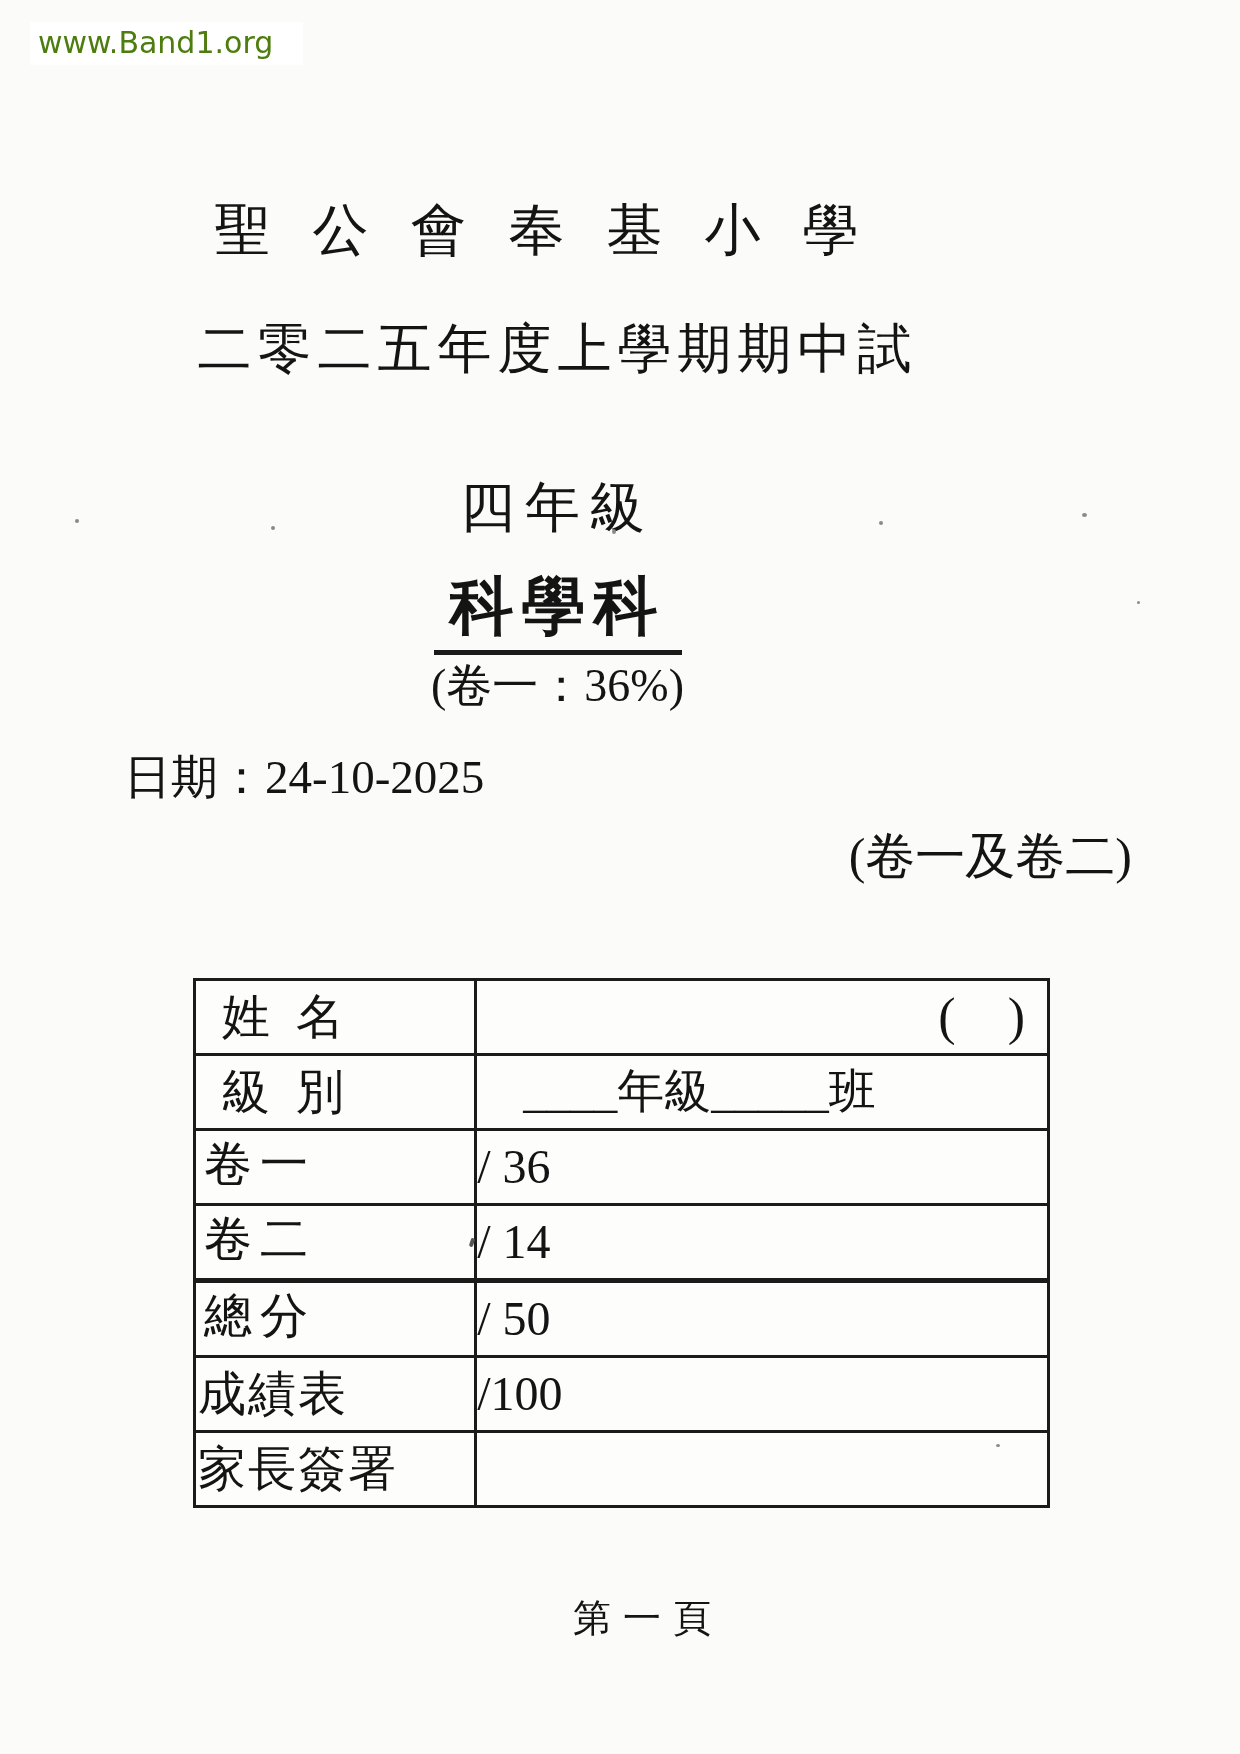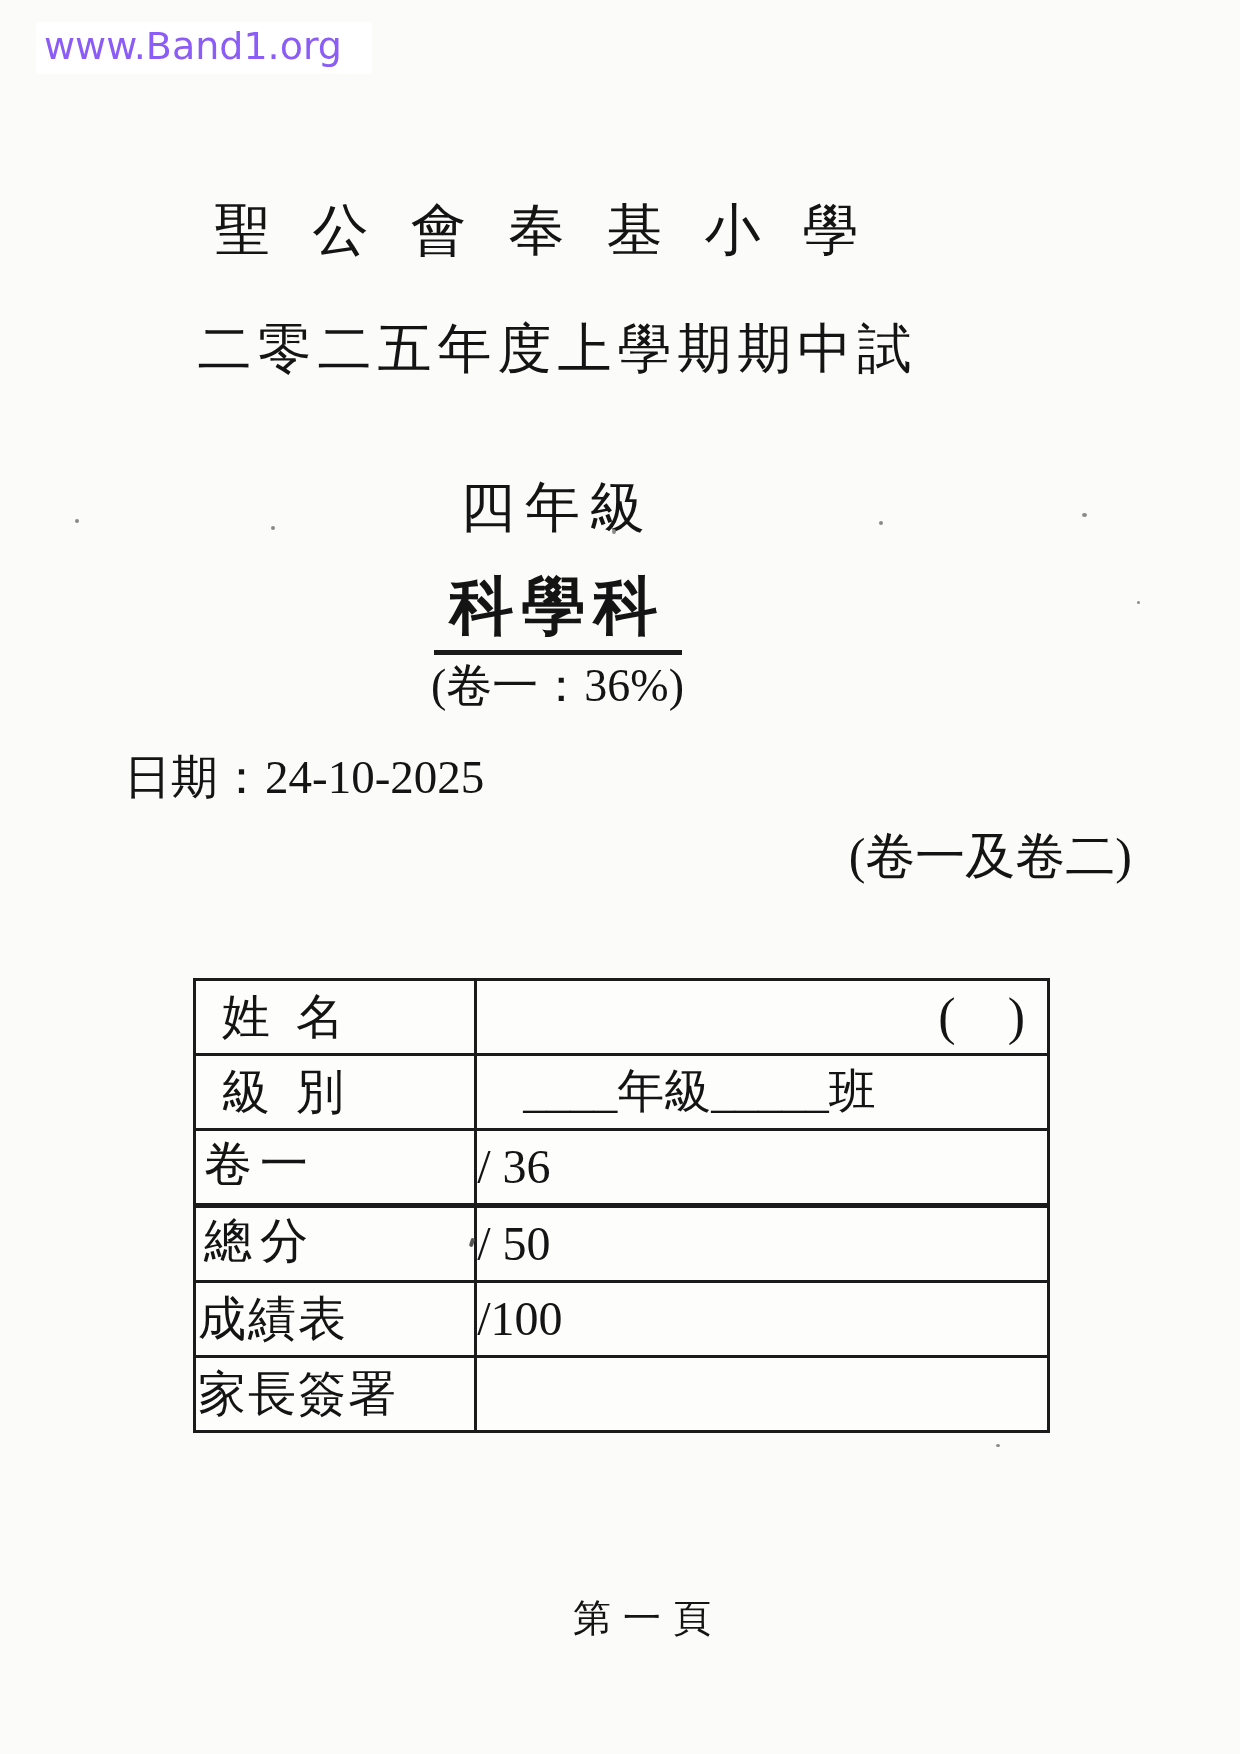--- a/index.html
+++ b/index.html
@@ -8,25 +8,25 @@
     background:#f7f7f5;
     font-family:"Liberation Serif","DejaVu Serif",serif;
     color:#141414;
   }
   .page{
     position:absolute;left:0;top:0;width:1240px;height:1754px;
     background:#fbfbf9;
   }
   
   .watermark{
-    position:absolute;left:36px;top:22px;
+    position:absolute;left:30px;top:22px;
     background:#ffffff;
     padding:4px 30px 6px 8px;
     font-family:"DejaVu Sans","Liberation Sans",sans-serif;
-    font-size:38px;line-height:1.1;color:#8b5cf6;
+    font-size:30px;line-height:1.1;color:#4d7c0f;
   }
   
   .hline{position:absolute;left:0;width:1115px;text-align:center;line-height:1.15;}
   .school-name{top:198px;font-size:56px;letter-spacing:42px;}
   .exam-session{top:318px;font-size:54px;letter-spacing:6px;}
   .grade{top:476px;font-size:55px;letter-spacing:10px;}
   .subject-wrap{top:570px;}
   .subject{
     display:inline-block;font-size:64px;font-weight:bold;letter-spacing:8px;
     border-bottom:5px solid #1a1a1a;padding:0 16px 6px 16px;
@@ -115,20 +115,24 @@
         <td class="val">(　)</td>
       </tr>
       <tr class="r1">
         <td class="lbl">級別</td>
         <td class="val">____年級_____班</td>
       </tr>
       <tr class="r2">
         <td class="lbl">卷一</td>
         <td class="val">/ 36</td>
       </tr>
+      <tr class="r3">
+        <td class="lbl">卷二</td>
+        <td class="val">/ 14</td>
+      </tr>
       <tr class="r4">
         <td class="lbl">總分</td>
         <td class="val">/ 50</td>
       </tr>
       <tr class="r5">
         <td class="lbl">成績表</td>
         <td class="val">/100</td>
       </tr>
       <tr class="r6">
         <td class="lbl">家長簽署</td>

